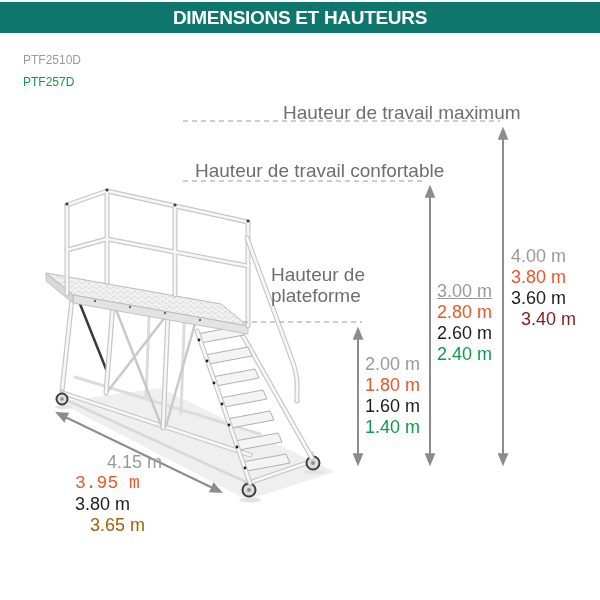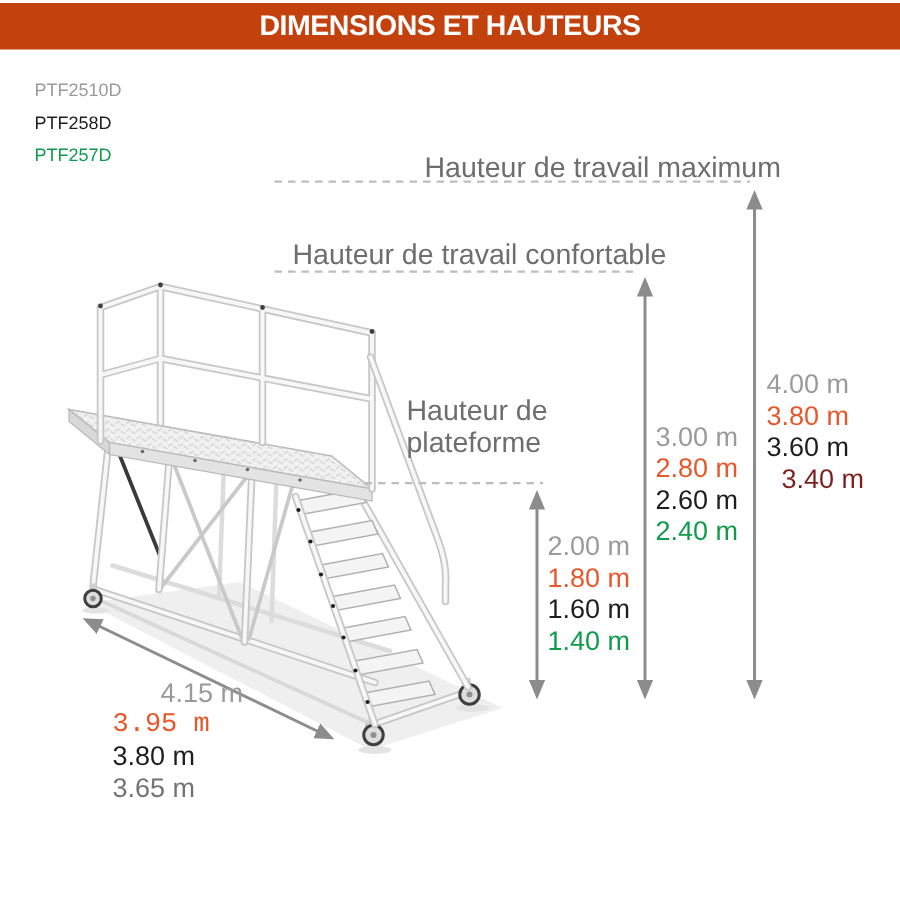--- a/index.html
+++ b/index.html
@@ -168,58 +168,57 @@
     </g>
 
     <g>
       <line class="dim" x1="503" y1="131" x2="503" y2="462" marker-start="url(#ah)" marker-end="url(#ah)"></line>
       <line class="dim" x1="430" y1="189" x2="430" y2="462" marker-start="url(#ah)" marker-end="url(#ah)"></line>
       <line class="dim" x1="358" y1="331" x2="358" y2="462" marker-start="url(#ah)" marker-end="url(#ah)"></line>
       <line class="dim" x1="59" y1="414" x2="219" y2="491" marker-start="url(#ah)" marker-end="url(#ah)"></line>
     </g>
   </svg>
 
-  <div class="banner" style="background-color: #c2410c;">
+  <div class="banner" style="background-color: #0f766e;">
     <span class="banner-title">DIMENSIONS ET HAUTEURS</span>
   </div>
 
   <div class="codes">
     <div style="color: rgb(154, 154, 156);">PTF2510D</div>
-    <div style="color: rgb(29, 29, 31);">PTF258D</div>
     <div style="color: rgb(15, 155, 75);">PTF257D</div>
   </div>
 
   <div class="label" style="left: 283px; top: 102px; color: rgb(110, 110, 110);">Hauteur de travail maximum</div>
   <div class="label" style="left: 195px; top: 160px; color: rgb(110, 110, 110);">Hauteur de travail confortable</div>
   <div class="label" style="left: 271px; top: 264px; color: rgb(110, 110, 110);">
     <div>Hauteur de</div>
     <div>plateforme</div>
   </div>
 
   <div class="stack" style="left:511px;top:246px;">
     <div style="color: rgb(154, 154, 156);">4.00 m</div>
     <div style="color: rgb(232, 86, 42);">3.80 m</div>
     <div style="color: rgb(29, 29, 31);">3.60 m</div>
     <div style="color: #7f1d1d; margin-left: 10px;">3.40 m</div>
   </div>
 
   <div class="stack" style="left:437px;top:281px;">
-    <div style="color: rgb(154, 154, 156);">3.00 m</div>
+    <div style="color: rgb(154, 154, 156); text-decoration: underline;">3.00 m</div>
     <div style="color: rgb(232, 86, 42);">2.80 m</div>
     <div style="color: rgb(29, 29, 31);">2.60 m</div>
     <div style="color: rgb(15, 155, 75);">2.40 m</div>
   </div>
 
   <div class="stack" style="left:365px;top:354px;">
     <div style="color: rgb(154, 154, 156);">2.00 m</div>
     <div style="color: rgb(232, 86, 42);">1.80 m</div>
     <div style="color: rgb(29, 29, 31);">1.60 m</div>
     <div style="color: rgb(15, 155, 75);">1.40 m</div>
   </div>
 
   <div class="stack" style="left:75px;top:452px;">
     <div style="color: rgb(154, 154, 156); margin-left: 32px;">4.15 m</div>
     <div style="color: rgb(232, 86, 42); font-family: Liberation Mono, monospace;">3.95 m</div>
     <div style="color: rgb(29, 29, 31);">3.80 m</div>
-    <div style="color: #737373;">3.65 m</div>
+    <div style="color: #a16207; margin-left: 15px;">3.65 m</div>
   </div>
 
 </div>
 
 </body></html>

